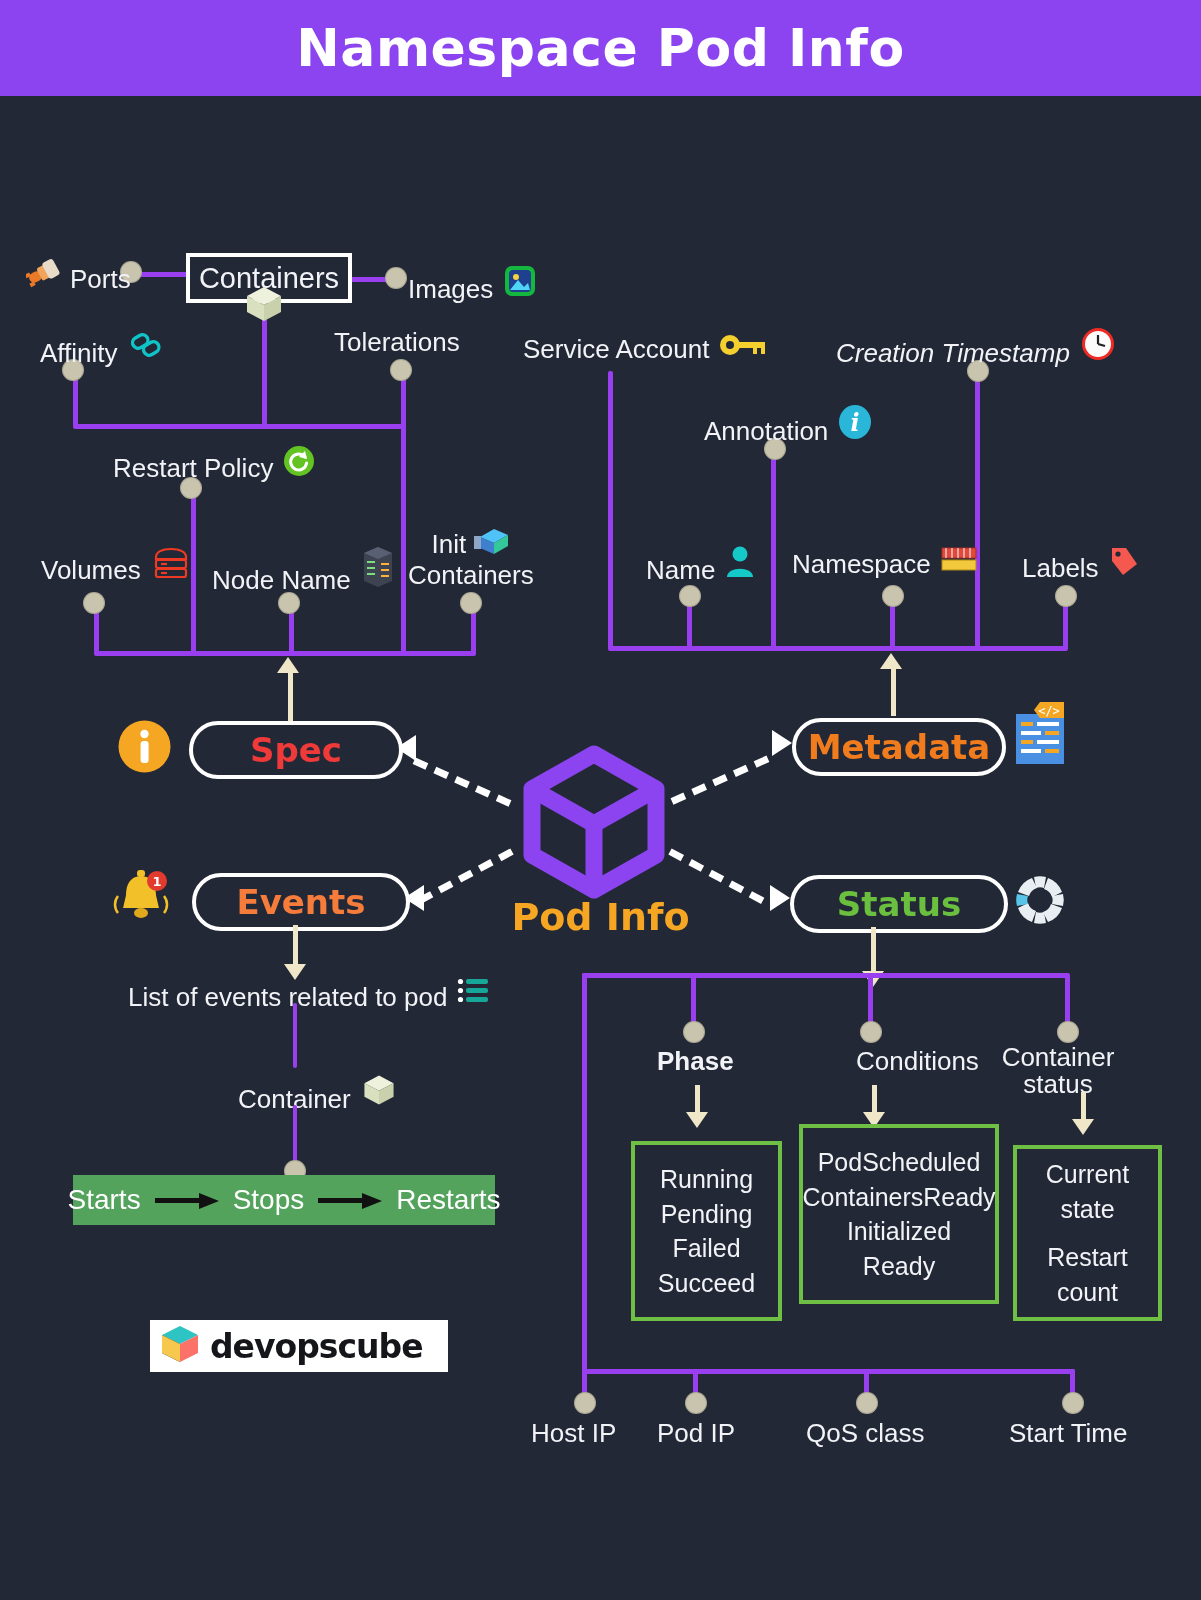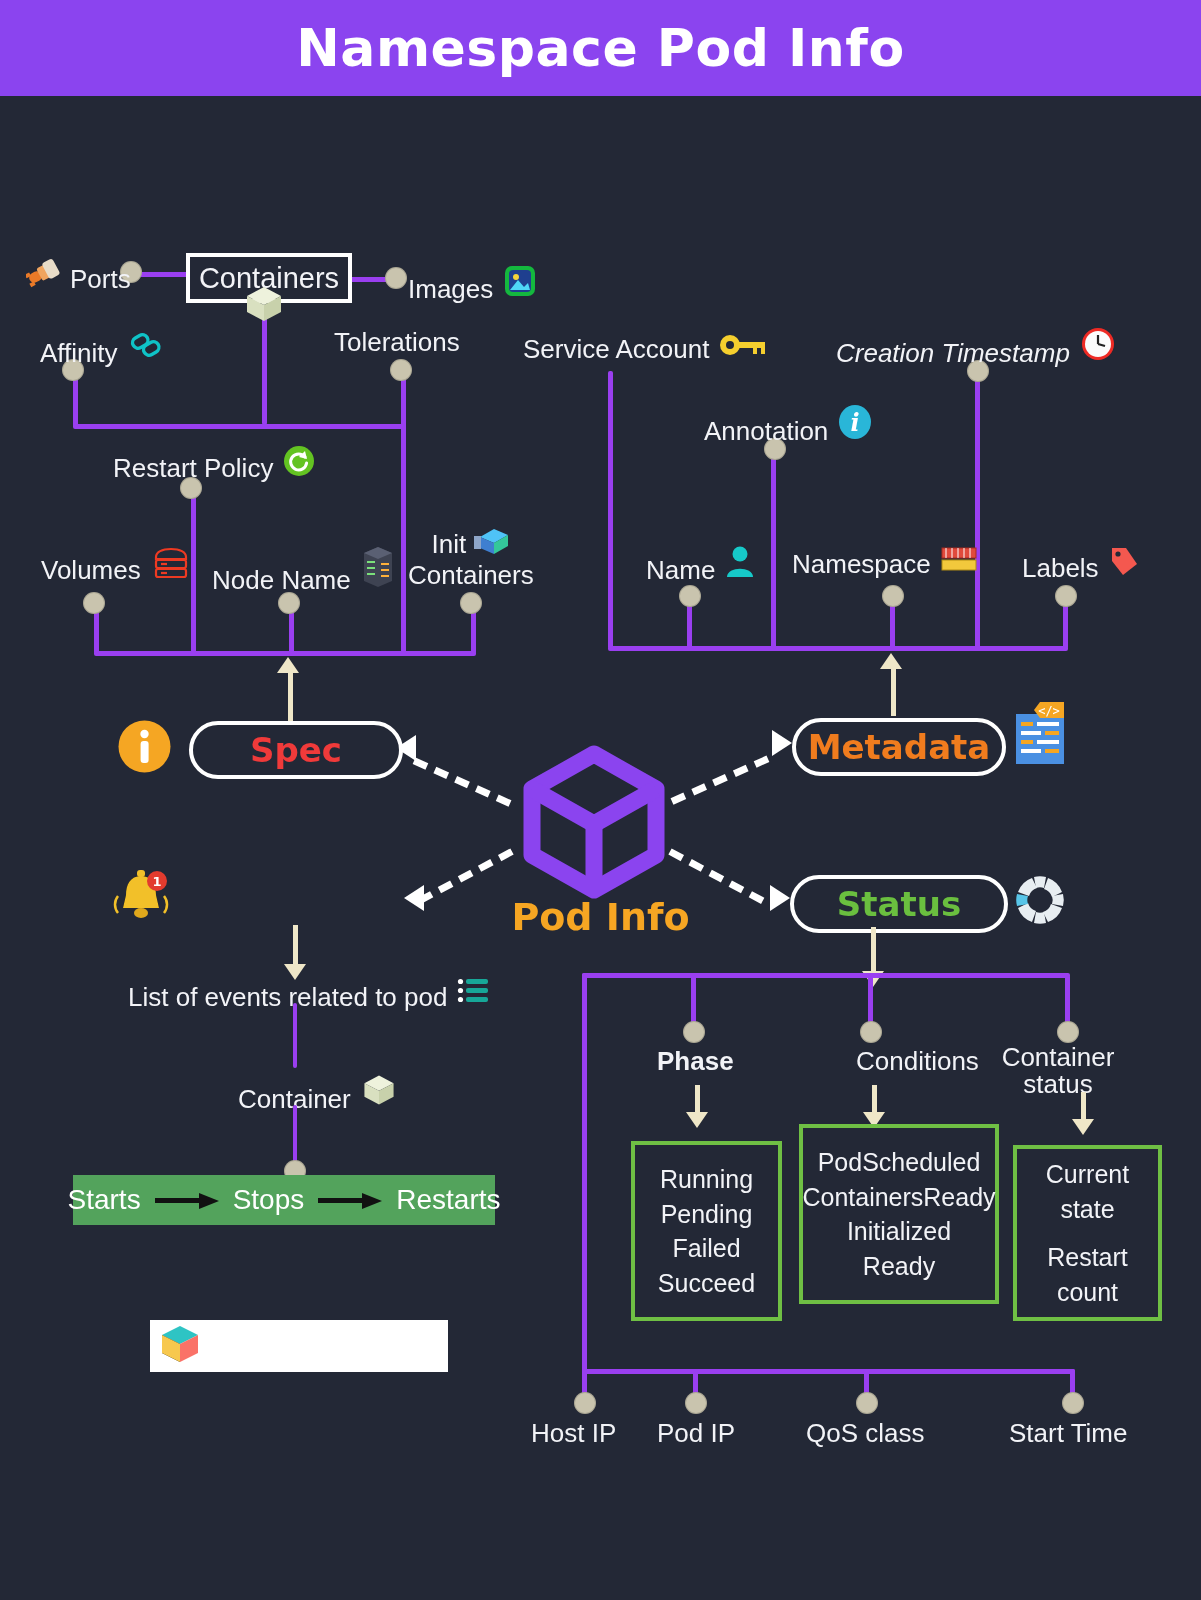--- a/index.html
+++ b/index.html
@@ -356,20 +356,23 @@
       <path d="M31 8 C42 8 46 17 46 27 L49 40 L13 40 L16 27 C16 17 20 8 31 8 Z" fill="#f2c029"></path>
       <rect x="27" y="2" width="8" height="7" rx="3" fill="#f2c029"></rect>
       <ellipse cx="31" cy="45" rx="7" ry="5" fill="#e0a81c"></ellipse>
       <g stroke="#f2c029" stroke-width="2.5" fill="none">
           <path d="M8 28 C4 33 4 40 8 45"></path>
           <path d="M54 28 C58 33 58 40 54 45"></path>
         </g>
       <circle cx="47" cy="13" r="10" fill="#e23b2e"></circle>
       <text x="47" y="18" font-size="13" font-weight="bold" fill="#fff" text-anchor="middle" font-family="DejaVu Sans, sans-serif">1</text>
     </svg></span>
+  <div class="pill" style="left:192px;top:873px;width:210px;height:50px;">
+    <span style="color:#f57c3a;">Events</span>
+  </div>
 
   <div class="pill" style="left:790px;top:875px;width:210px;height:50px;">
     <span style="color:#6abf3f;">Status</span>
   </div>
   <span class="ico" style="position:absolute;left:1012px;top:872px;">
     <svg width="56" height="56" viewBox="0 0 56 56">
       <g transform="translate(28,28)">
         <g fill="#e8eef2">
           <path d="M-6,-23 a23,23 0 0 1 12,0 l-2,11 a12,12 0 0 0 -8,0 Z"></path>
           <path d="M8,-22 a23,23 0 0 1 14,14 l-10,5 a12,12 0 0 0 -8,-8 Z"></path>
@@ -506,15 +509,16 @@
   </div>
 
   <div id="logo">
     <span class="ico">
       <svg width="44" height="44" viewBox="0 0 44 44">
         <polygon points="22,4 40,13 22,22 4,13" fill="#2ec4c4"></polygon>
         <polygon points="4,13 22,22 22,40 4,31" fill="#f6c martin"></polygon>
         <polygon points="4,13 22,22 22,40 4,31" fill="#f7c84e"></polygon>
         <polygon points="40,13 22,22 22,40 40,31" fill="#fa7268"></polygon>
       </svg></span>
+    <span id="logo-text">devopscube</span>
   </div>
 
 </div>
 
 </body></html>

